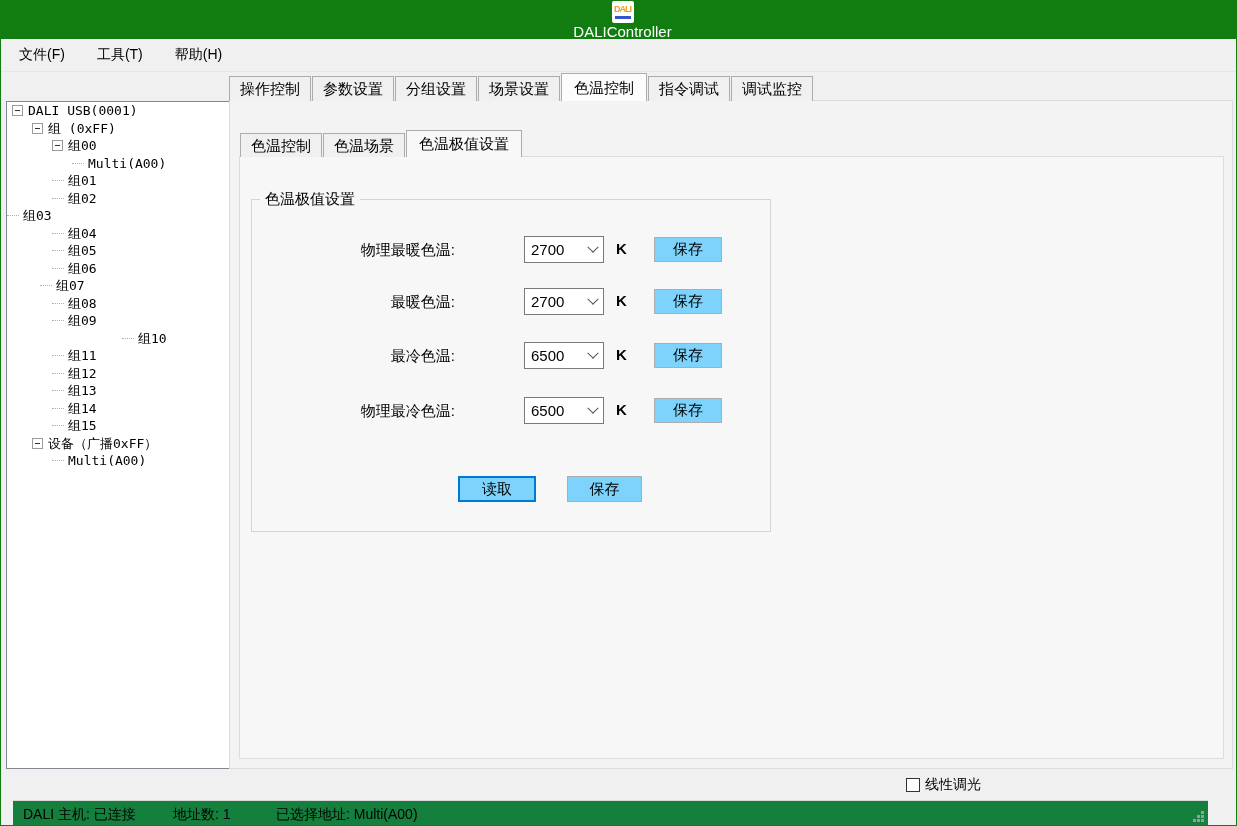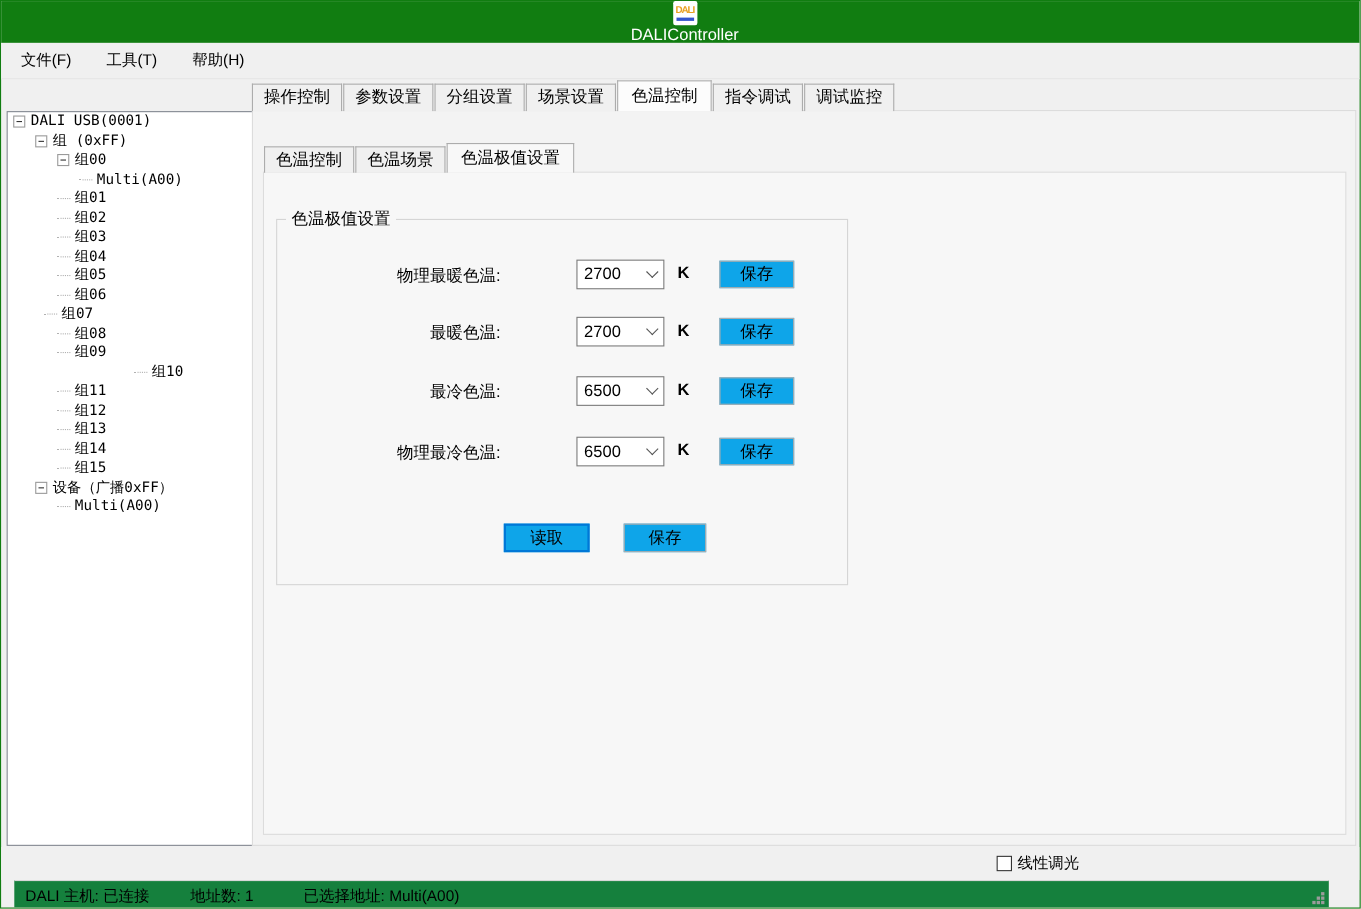--- a/index.html
+++ b/index.html
@@ -100,21 +100,21 @@
   .combo-value { flex:1 1 auto; padding-left:6px; font-size:15px; }
   .combo-arrow {
     flex:0 0 20px; display:flex; align-items:center; justify-content:center; height:100%;
   }
   .combo-arrow::before {
     content:""; width:7px; height:7px; border-right:1.5px solid #555; border-bottom:1.5px solid #555;
     transform:rotate(45deg) translate(-2px,-2px);
   }
   .unit-label { position:absolute; left:364px; top:4px; font-size:15px; font-weight:bold; }
   .btn {
-    background:#0ea5e9; border:1px solid #adadad; font-size:15px;
+    background:#7dd3fc; border:1px solid #adadad; font-size:15px;
     font-family:"Liberation Sans", sans-serif; text-align:center;
   }
   .row-save-btn { position:absolute; left:402px; top:1px; width:68px; height:25px; }
   .read-btn {
     position:absolute; left:206px; top:276px; width:78px; height:26px;
     border:2px solid #0078d7;
   }
   .save-all-btn { position:absolute; left:315px; top:276px; width:75px; height:26px; }
   
   .bottom-strip { position:absolute; left:0; top:769px; width:1235px; height:30px; background:#f0f0f0; }
@@ -185,21 +185,21 @@
       <span class="tree-label">Multi(A00)</span>
     </div>
     <div class="tree-row" style="padding-left: 45px;">
       <span class="tree-stub"></span>
       <span class="tree-label">组01</span>
     </div>
     <div class="tree-row" style="padding-left: 45px;">
       <span class="tree-stub"></span>
       <span class="tree-label">组02</span>
     </div>
-    <div class="tree-row" style="padding-left: 45px;">
+    <div class="tree-row" style="">
       <span class="tree-stub"></span>
       <span class="tree-label">组03</span>
     </div>
     <div class="tree-row" style="padding-left: 45px;">
       <span class="tree-stub"></span>
       <span class="tree-label">组04</span>
     </div>
     <div class="tree-row" style="padding-left: 45px;">
       <span class="tree-stub"></span>
       <span class="tree-label">组05</span>

